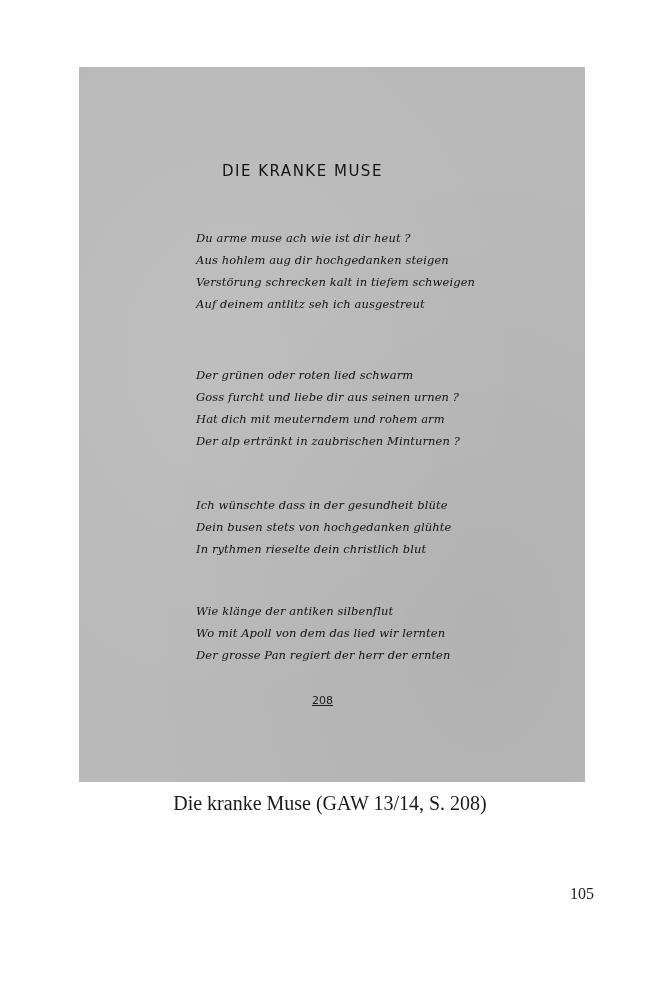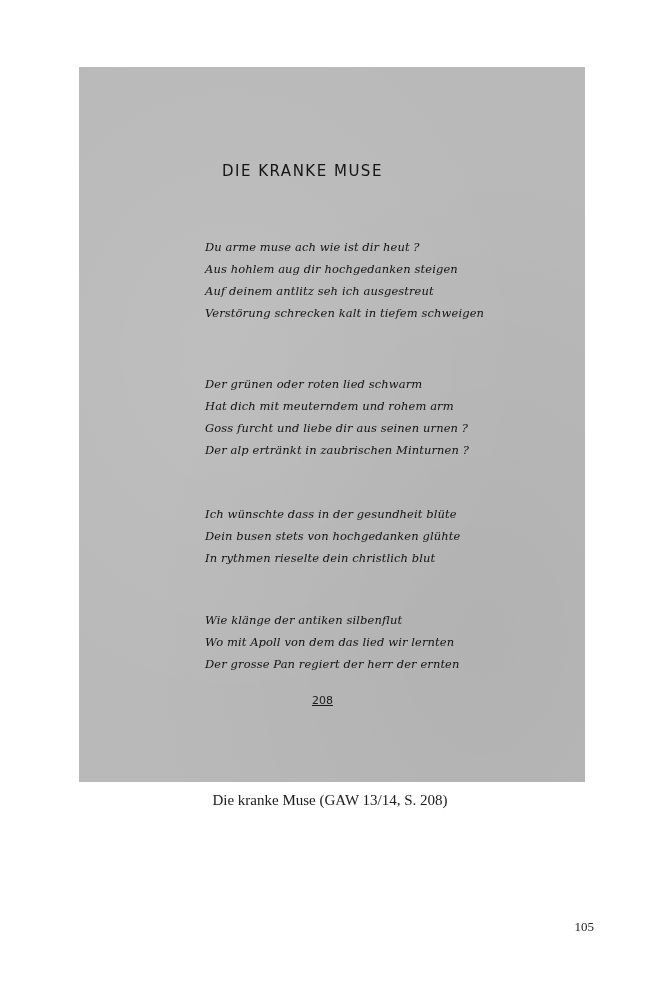--- a/index.html
+++ b/index.html
@@ -31,21 +31,21 @@
       font-family: "DejaVu Sans", sans-serif;
       font-size: 15px;
       letter-spacing: 1.5px;
       color: #141414;
       font-weight: normal;
       white-space: nowrap;
     }
     .stanza {
       position: absolute;
       left: 117px;
-      margin: 9px;
+      margin: 0;
       padding: 0;
       list-style: none;
     }
     .stanza li {
       font-family: "DejaVu Serif", serif;
       font-style: italic;
       font-size: 11.5px;
       line-height: 22px;
       height: 22px;
       color: #111111;
@@ -65,49 +65,49 @@
       color: #1a1a1a;
       text-decoration: underline;
     }
     .caption {
       position: absolute;
       left: 0;
       width: 660px;
       top: 792px;
       text-align: center;
       font-family: "Liberation Serif", serif;
-      font-size: 15px;
+      font-size: 20px;
       color: #1a1a1a;
     }
     .book-page-number {
       position: absolute;
       right: 66px;
-      top: 919px;
+      top: 885px;
       font-family: "Liberation Serif", serif;
-      font-size: 13px;
+      font-size: 16px;
       color: #222222;
     }
   </style>
 </head>
 <body>
 
 <div class="facsimile">
   <div class="poem-title">DIE KRANKE MUSE</div>
 
   <ul class="stanza stanza-1">
     <li>Du arme muse ach wie ist dir heut ?</li>
     <li>Aus hohlem aug dir hochgedanken steigen</li>
+    <li>Verstörung schrecken kalt in tiefem schweigen</li>
     <li>Auf deinem antlitz seh ich ausgestreut</li>
-    <li>Verstörung schrecken kalt in tiefem schweigen</li>
   </ul>
 
   <ul class="stanza stanza-2">
     <li>Der grünen oder roten lied schwarm</li>
+    <li>Goss furcht und liebe dir aus seinen urnen ?</li>
     <li>Hat dich mit meuterndem und rohem arm</li>
-    <li>Goss furcht und liebe dir aus seinen urnen ?</li>
     <li>Der alp ertränkt in zaubrischen Minturnen ?</li>
   </ul>
 
   <ul class="stanza stanza-3">
     <li>Ich wünschte dass in der gesundheit blüte</li>
     <li>Dein busen stets von hochgedanken glühte</li>
     <li>In rythmen rieselte dein christlich blut</li>
   </ul>
 
   <ul class="stanza stanza-4">

